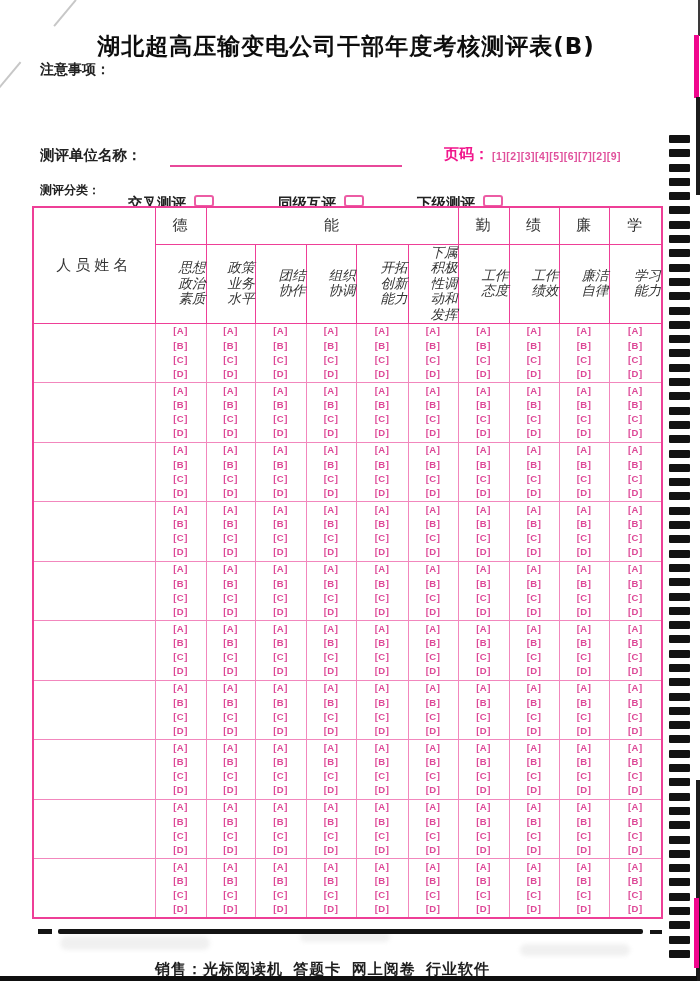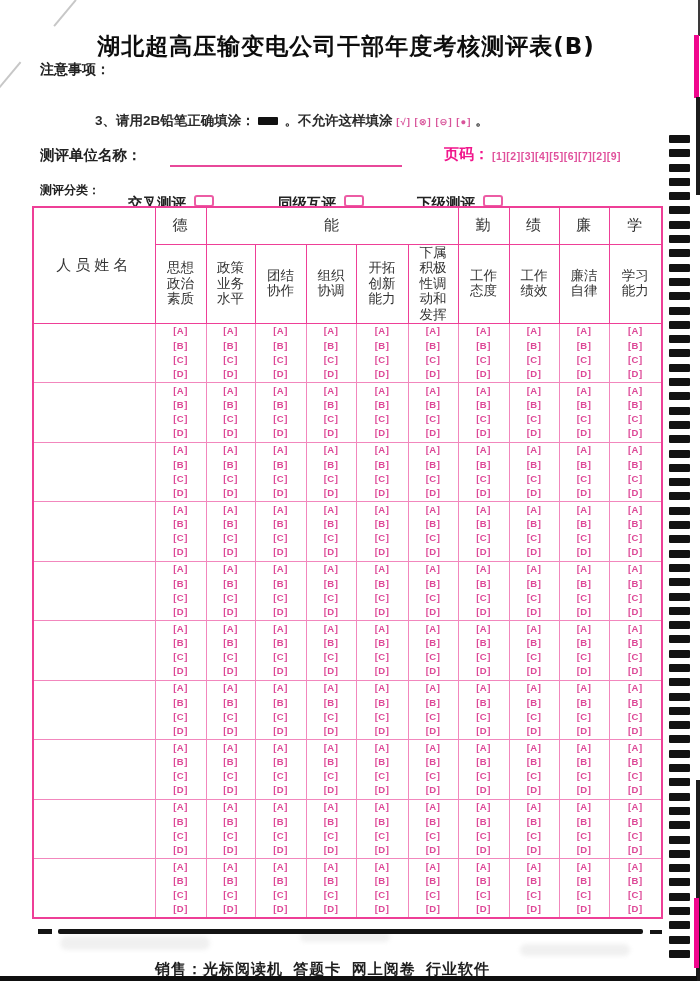--- a/index.html
+++ b/index.html
@@ -34,21 +34,21 @@
 
   
   table.eval{position:absolute;left:32px;top:206px;width:629px;border-collapse:collapse;
              table-layout:fixed;border:2px solid #ee3f97;}
   table.eval th,table.eval td{border:1px solid #f287bd;padding:0;}
   table.eval thead th{border-color:#ee3f97;background:#fff;font-weight:500;color:#333;}
   tr.hr1{height:37px;}
   tr.hr2{height:78px;}
   .name-h{font-size:15px;letter-spacing:4px;color:#333;text-align:center;}
   .grp{font-size:15px;text-align:center;letter-spacing:1px;}
-  .sub{text-align:center;vertical-align:middle;}
+  .sub{text-align:right;vertical-align:middle;font-style:italic;}
   .sub span{display:inline-block;width:30px;font-size:13.5px;line-height:15.5px;color:#333;}
   tr.drow{height:59.5px;}
   tr.drow td{border-top:1px solid #ee3f97;}
   td.name-cell{background:#fff;}
   td.opt-cell{text-align:center;vertical-align:middle;}
   .opt{font-size:9.5px;line-height:14.2px;color:#dd4796;font-weight:600;letter-spacing:0.5px;}
 
   
   .omr{position:absolute;left:669px;top:135px;}
   .omr .mark{width:21px;height:8px;background:#121212;margin-bottom:6.3px;border-radius:1px;}
@@ -88,23 +88,20 @@
   <div class="edge-bot-black"></div>
   <div class="edge-bot-magenta"></div>
   <div class="bottom-edge-line"></div>
   <div class="smudge sm-1"></div>
   <div class="smudge sm-2"></div>
   <div class="smudge sm-3"></div>
 
   <div class="title">湖北超高压输变电公司干部年度考核测评表(B)</div>
 
   <div class="notes-label">注意事项：</div>
-  <div class="note note-3">
-    <span>3、请用2B铅笔正确填涂：</span><span class="fill-block"></span><span> 。不允许这样填涂 </span><span class="bad-marks">[√] [⊗] [⊖] [●]</span><span> 。</span>
-  </div>
 
   <div class="unit-label">测评单位名称：</div>
   <div class="unit-line"></div>
   <div class="pageno-label">页码：</div>
   <div class="pageno-values">[1][2][3][4][5][6][7][2][9]</div>
 
   <div class="class-label">测评分类：</div>
   <div class="class-item ci-1">
     <span>交叉测评</span><span class="class-box"></span>
   </div>

